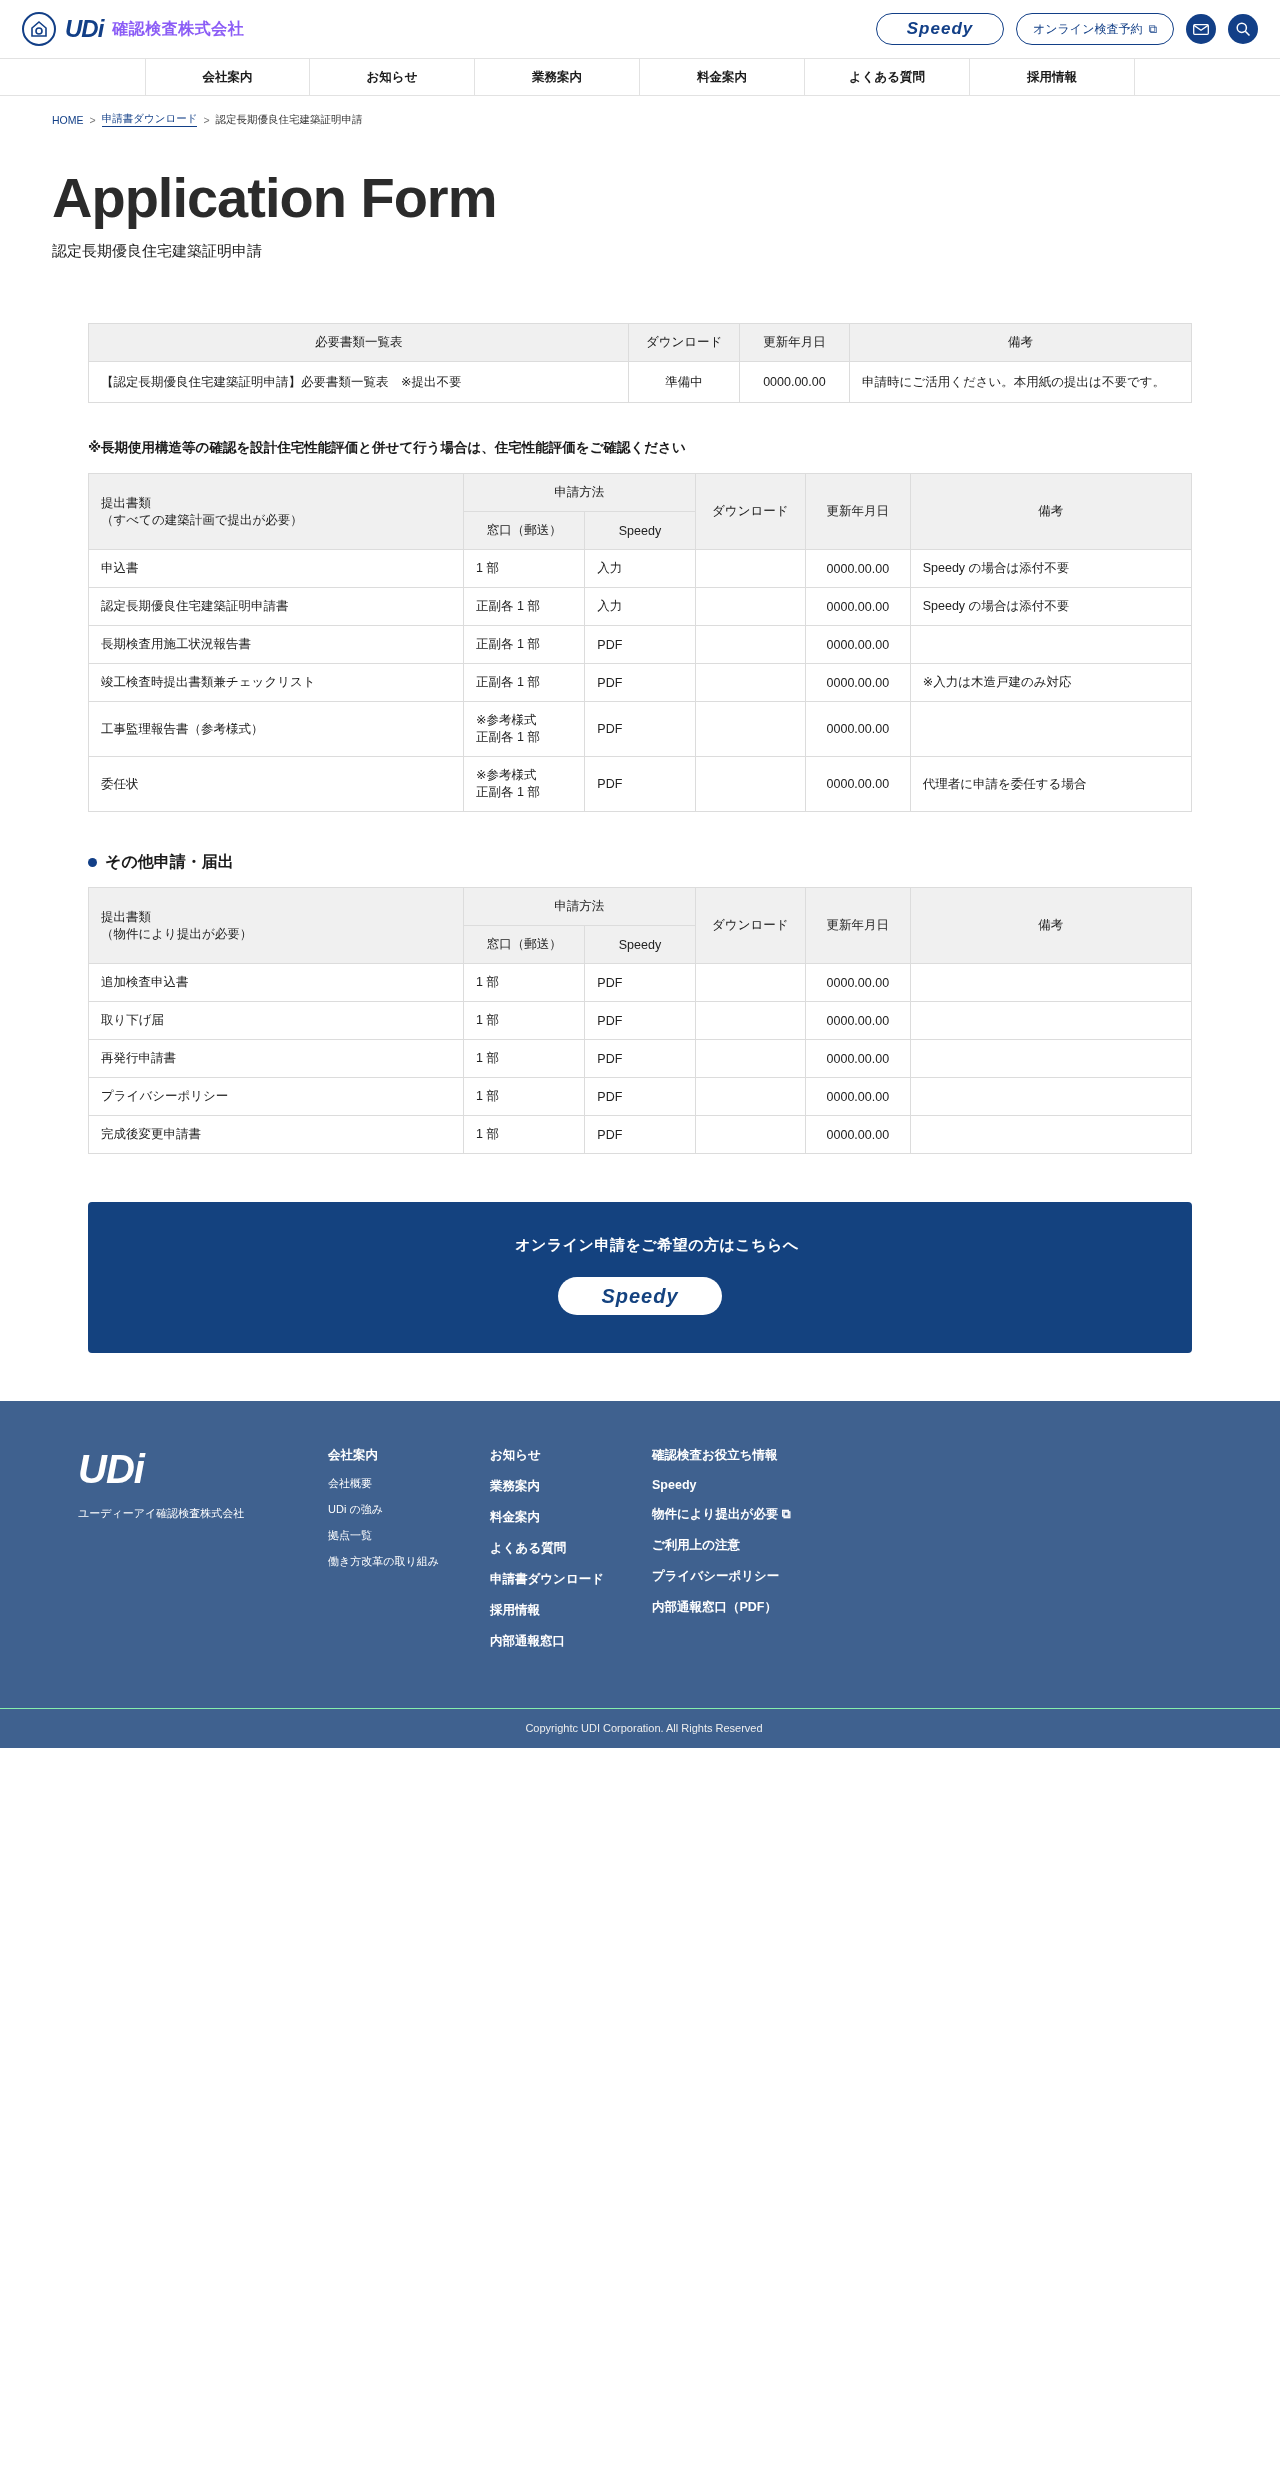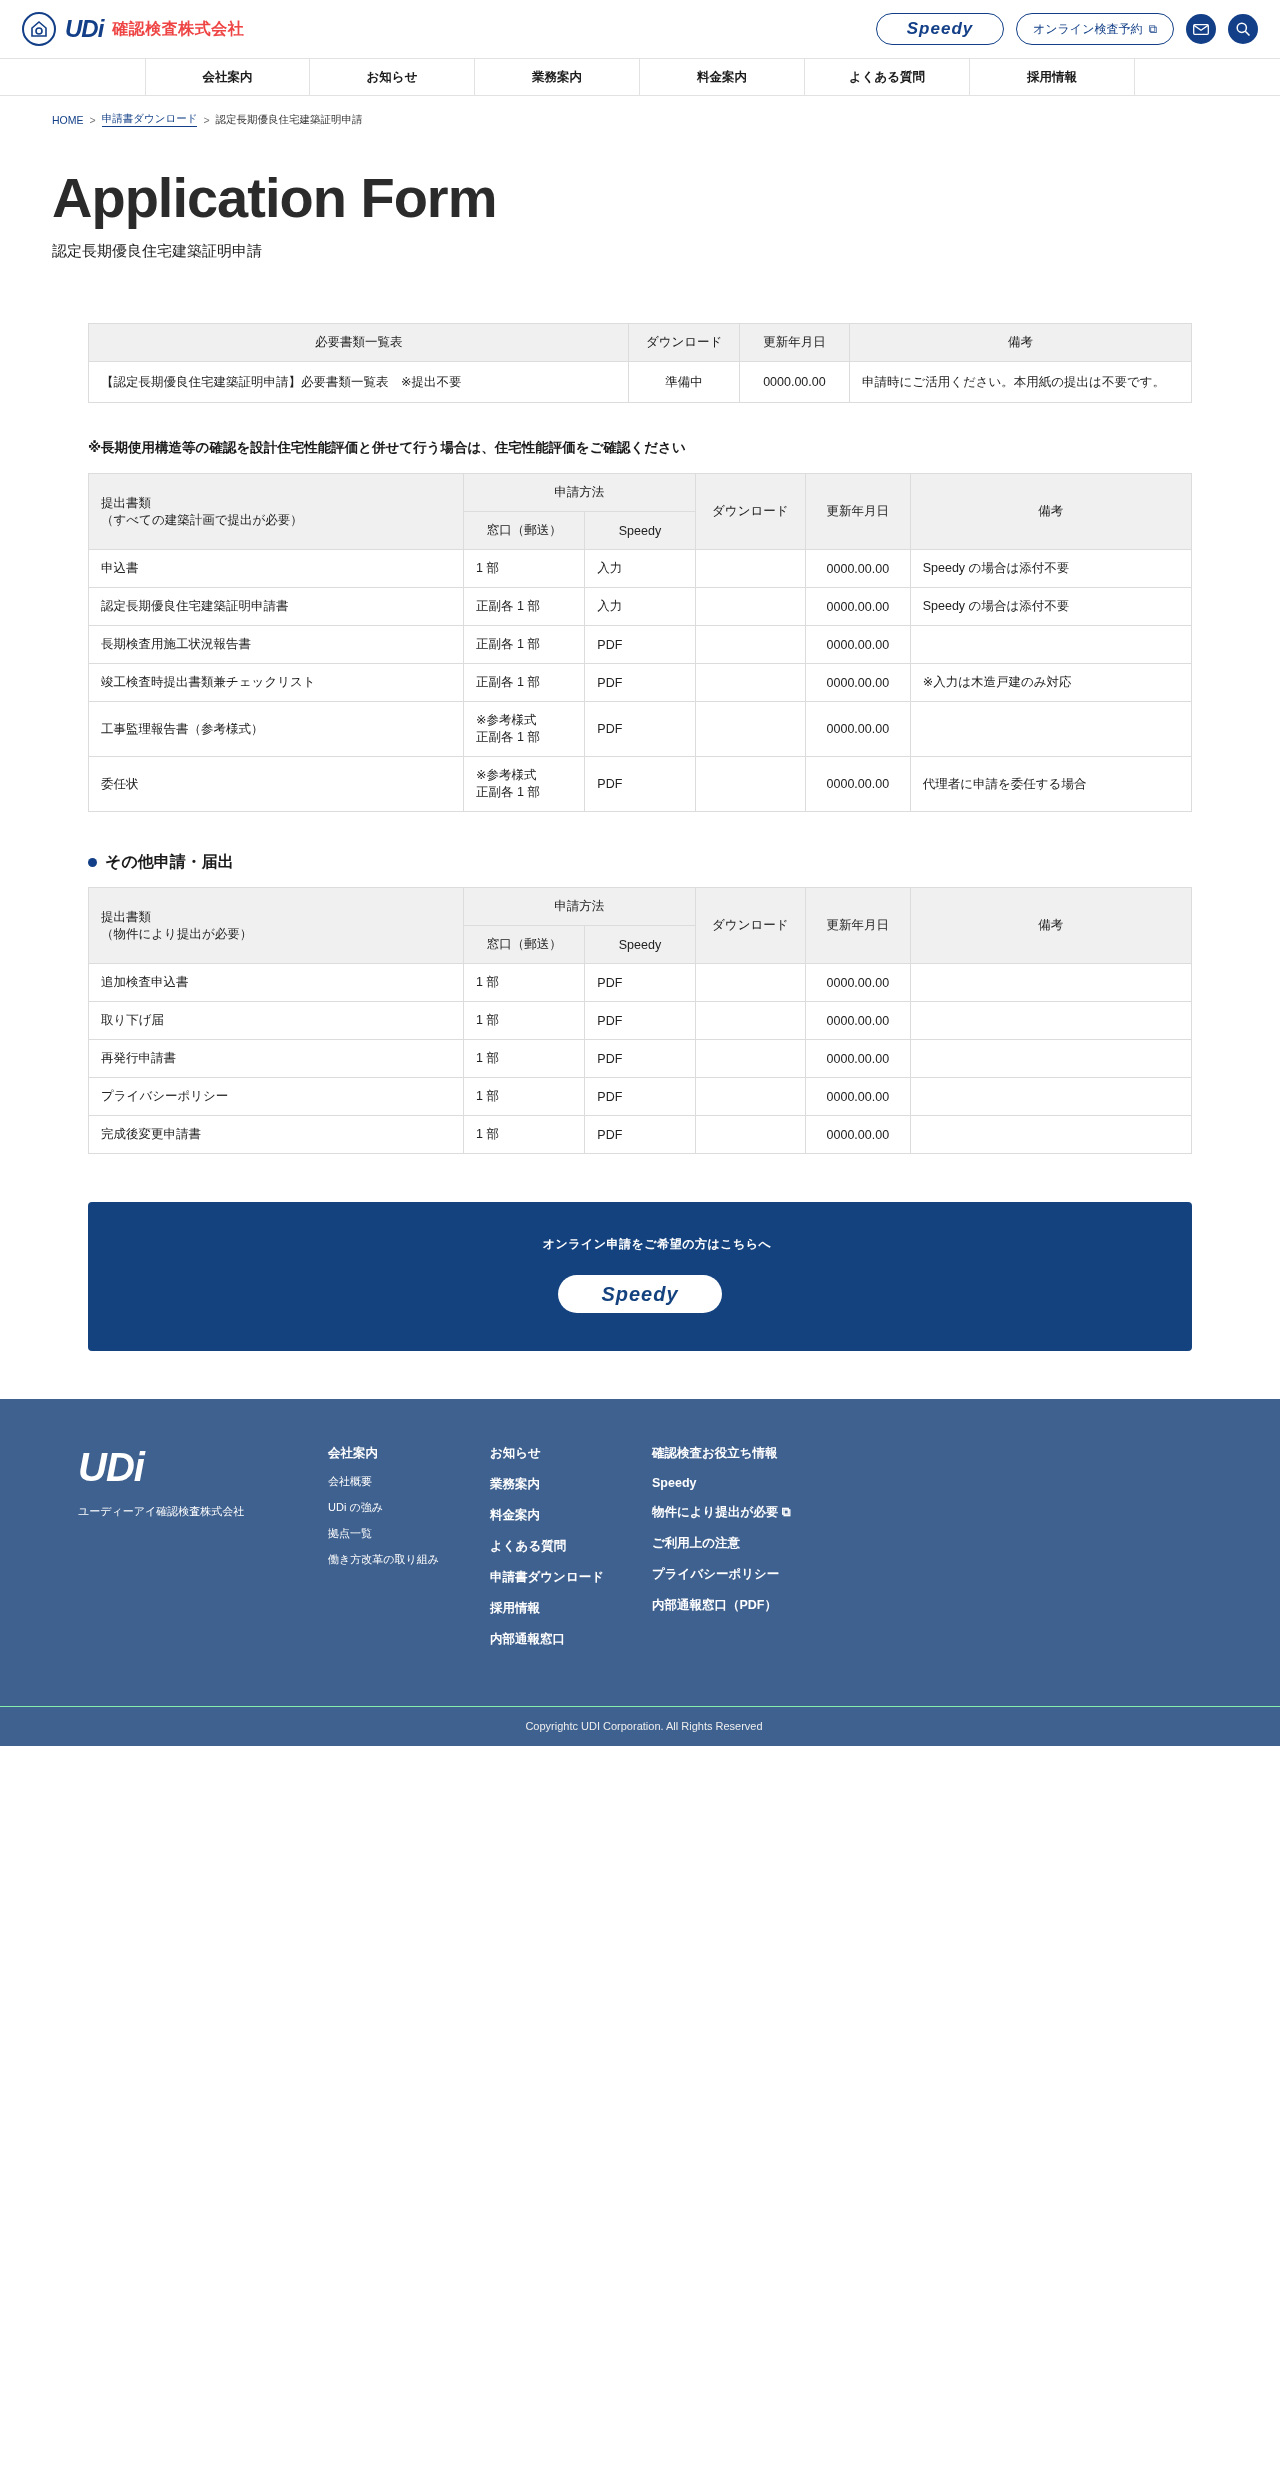--- a/index.html
+++ b/index.html
@@ -22,21 +22,21 @@
   .logo-mark {
     width: 34px; height: 34px; border-radius: 50%;
     border: 2px solid #123f87;
     display: flex; align-items: center; justify-content: center;
   }
   .logo-mark svg { display: block; }
   .logo-udi {
     font-size: 24px; font-weight: bold; color: #123f87;
     letter-spacing: -1px; font-style: italic;
   }
-  .logo-text { font-size: 16px; font-weight: bold; color: #ef4444; letter-spacing: .5px;}
+  .logo-text { font-size: 16px; font-weight: bold; color: #8b5cf6; letter-spacing: .5px;}
   .header-right { margin-left: auto; display: flex; align-items: center; gap: 12px; }
   .speedy-btn {
     width: 128px; height: 32px; border: 1.5px solid #123f87; border-radius: 16px;
     display: flex; align-items: center; justify-content: center;
     color: #123f87; font-style: italic; font-weight: bold; font-size: 17px;
     letter-spacing: 1px; background: #fff;
   }
   .online-btn {
     height: 32px; border: 1.5px solid #123f87; border-radius: 16px;
     display: flex; align-items: center; justify-content: center; gap: 6px;
@@ -94,21 +94,21 @@
     margin: 40px 0 14px 0; font-size: 16px; font-weight: bold; color: #1b1b1b;
     display: flex; align-items: center; gap: 8px;
   }
   .bullet { width: 9px; height: 9px; border-radius: 50%; background: #123f87; display: inline-block; }
   .after-note { font-size: 12.5px; margin-top: 16px; color: #1b1b1b; }
   
   .cta {
     margin: 48px 88px 0 88px; background: #14427f; border-radius: 4px;
     padding: 34px 0 38px 0; text-align: center;
   }
-  .cta-text { color: #fff; font-size: 12px; font-weight: bold; letter-spacing: .5px; margin-left: 34px; }
+  .cta-text { color: #fff; font-size: 15px; font-weight: bold; letter-spacing: .5px; margin-left: 34px; }
   .cta-btn {
     margin: 22px auto 0 auto; width: 164px; height: 38px; background: #fff;
     border-radius: 19px; display: flex; align-items: center; justify-content: center;
     color: #14427f; font-style: italic; font-weight: bold; font-size: 20px; letter-spacing: 1px;
   }
   
   .footer { margin-top: 48px; background: #3f618f; color: #fff; padding: 46px 0 0 0; }
   .footer-inner { display: flex; padding: 0 78px; gap: 0; }
   .f-brand { width: 250px; }
   .f-logo { font-size: 40px; font-weight: bold; font-style: italic; letter-spacing: -1px; }

